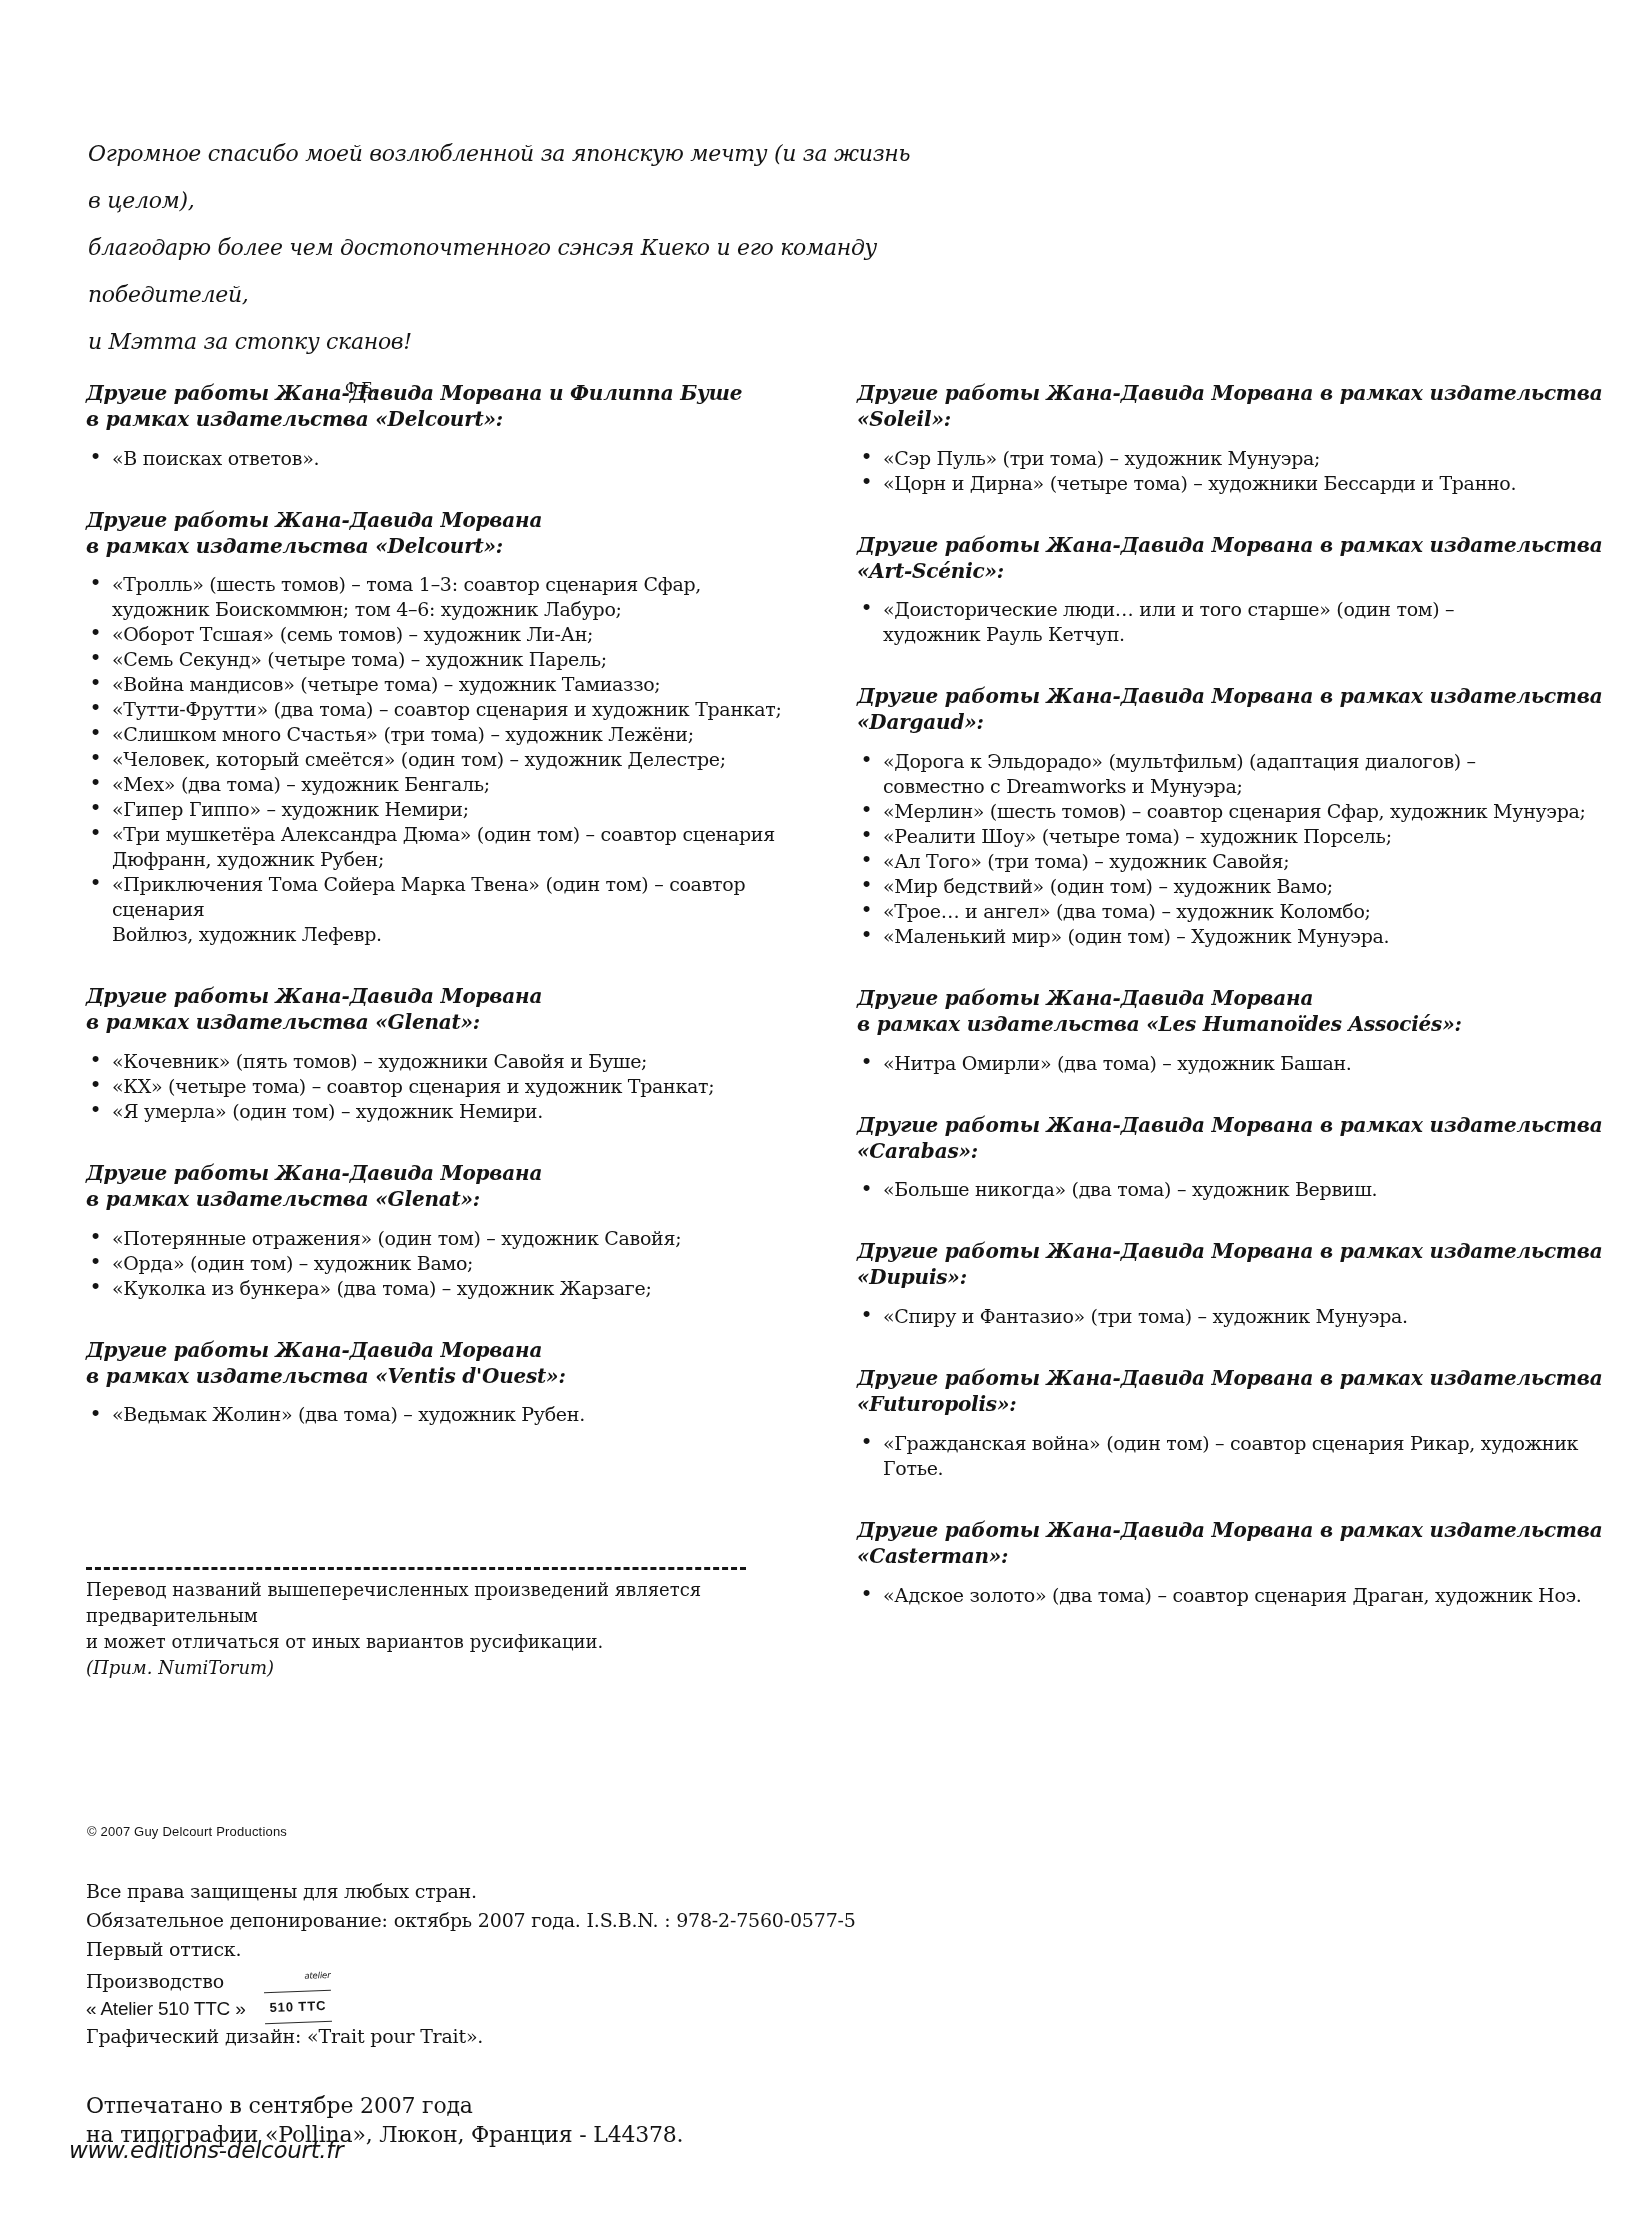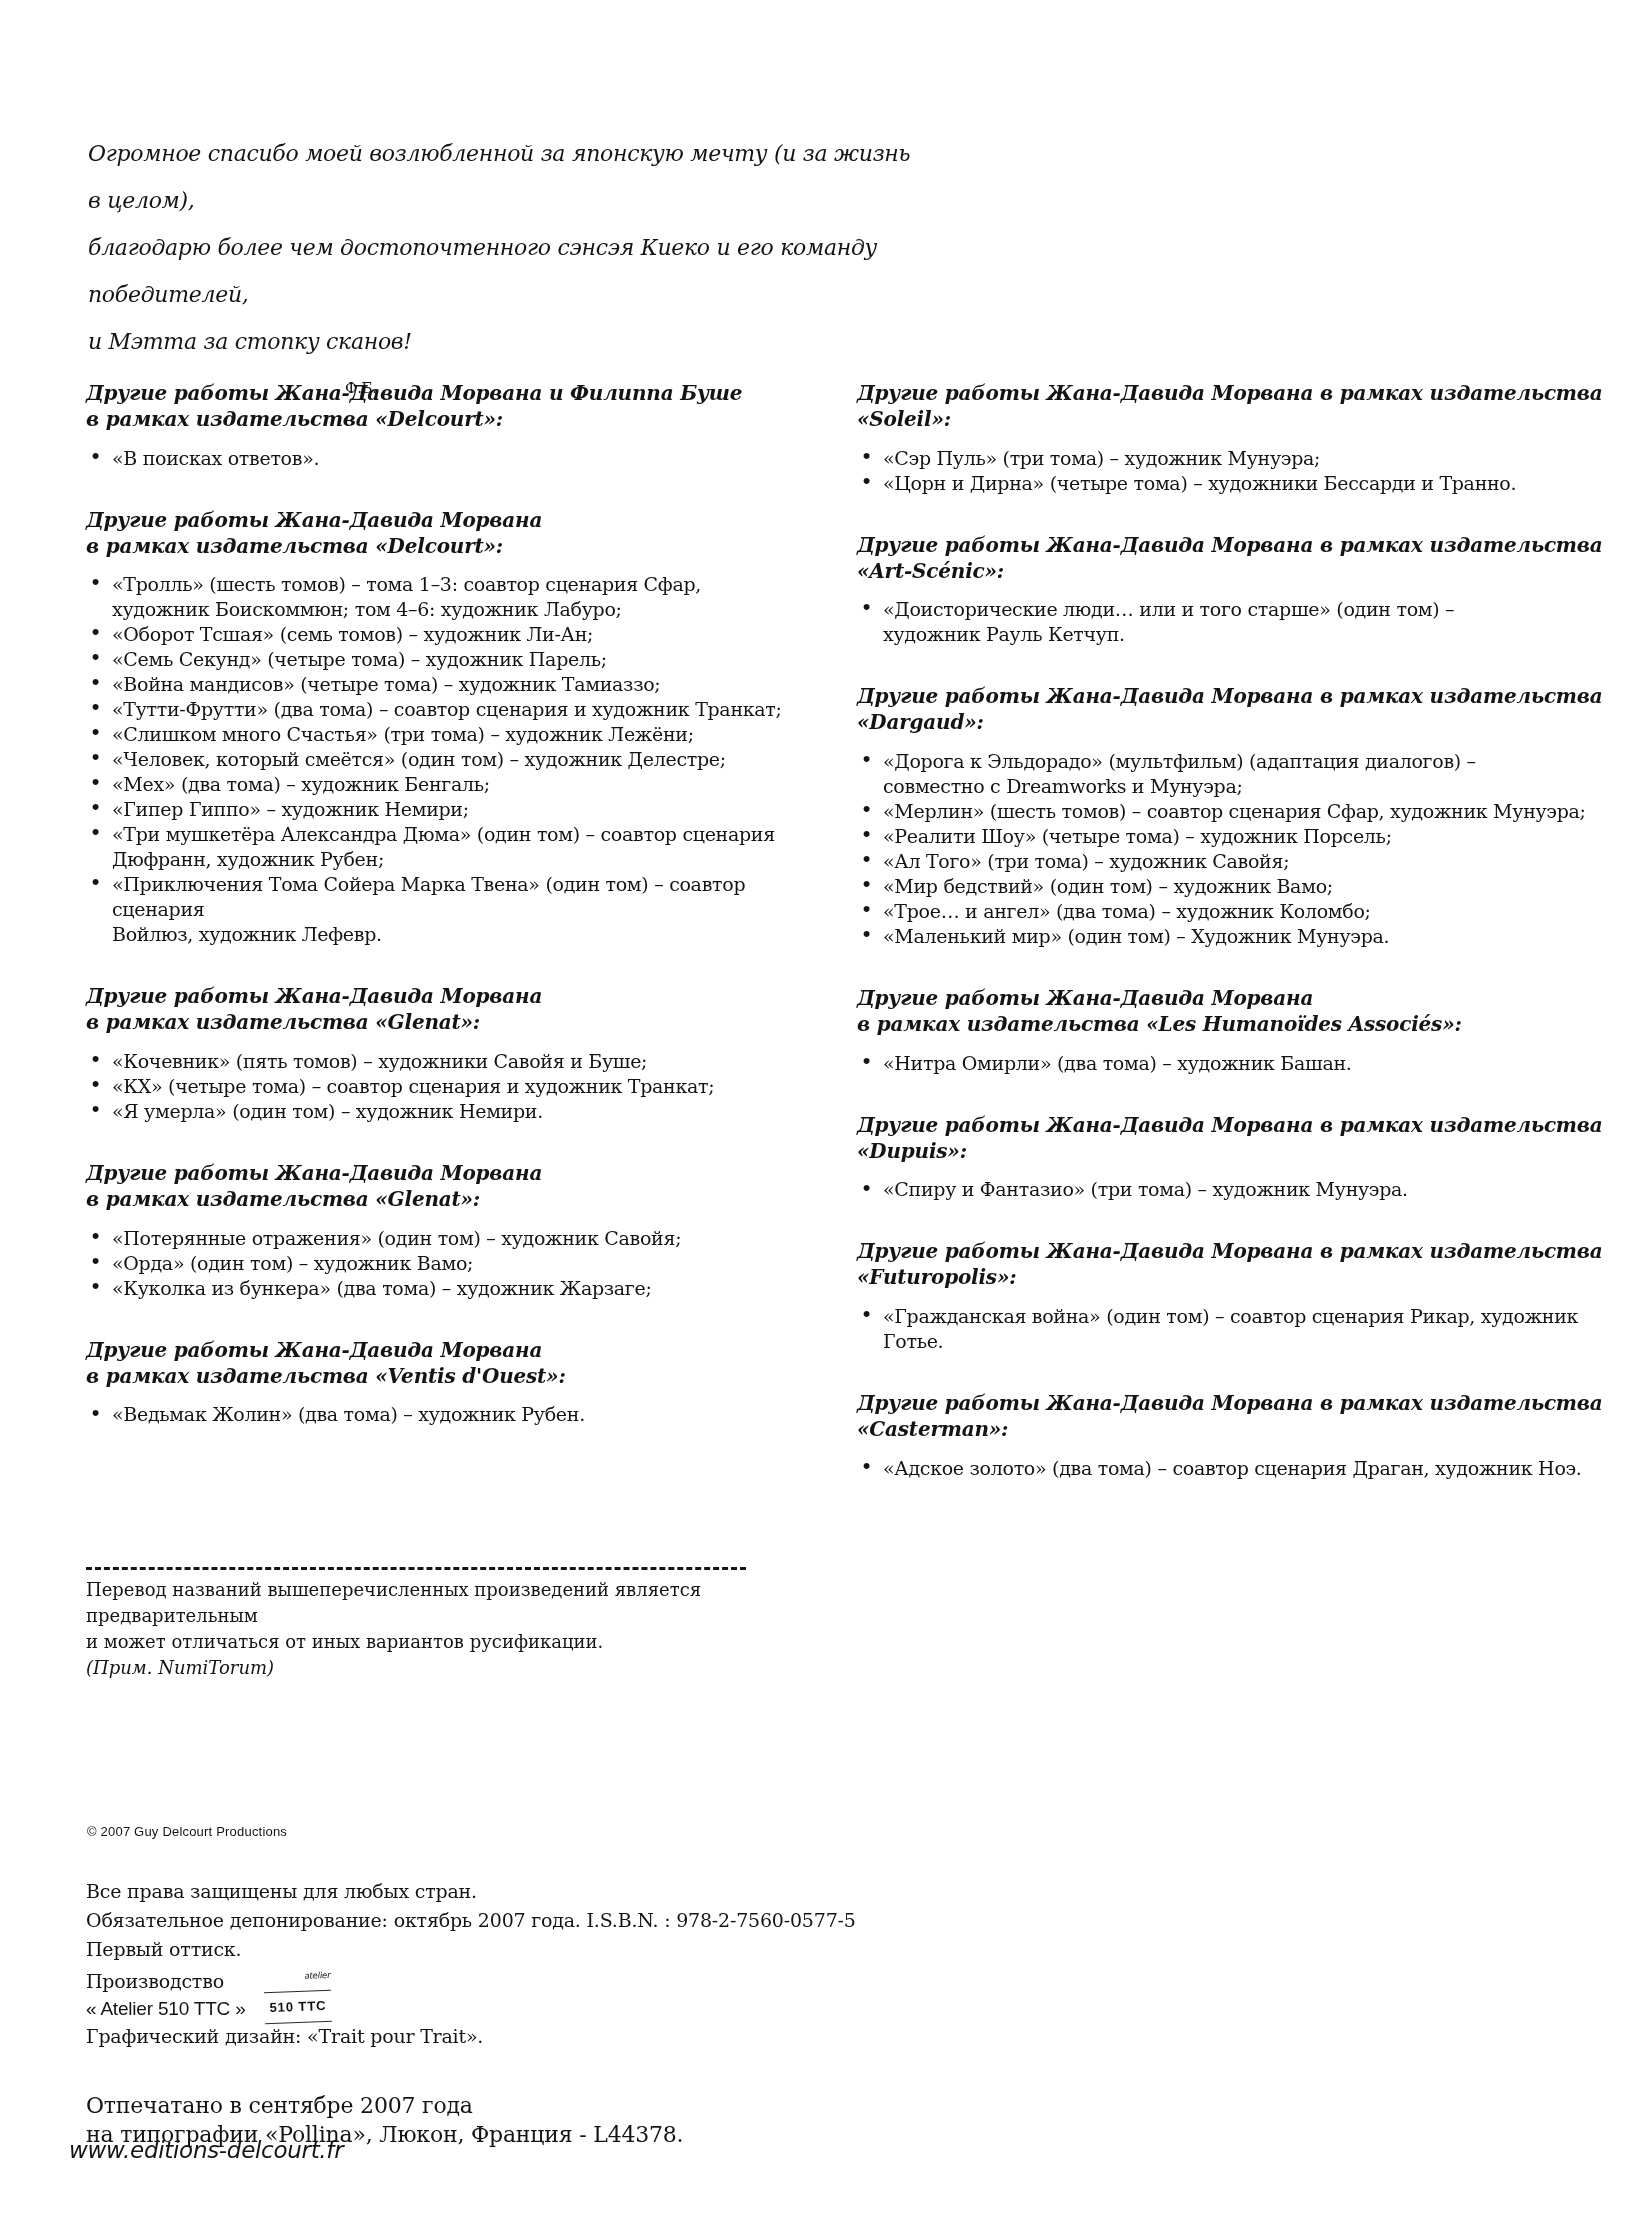--- a/index.html
+++ b/index.html
@@ -188,20 +188,28 @@
       <div class="pub-header">
         <div>Другие работы Жана-Давида Морвана</div>
         <div>в рамках издательства «Les Humanoïdes Associés»:</div>
       </div>
       <ul class="pub-list">
         <li class="work-item">«Нитра Омирли» (два тома) – художник Башан.</li>
       </ul>
     </section>
     <section class="pub-section">
       <div class="pub-header">
+        <div>Другие работы Жана-Давида Морвана в рамках издательства «Carabas»:</div>
+      </div>
+      <ul class="pub-list">
+        <li class="work-item">«Больше никогда» (два тома) – художник Вервиш.</li>
+      </ul>
+    </section>
+    <section class="pub-section">
+      <div class="pub-header">
         <div>Другие работы Жана-Давида Морвана в рамках издательства «Dupuis»:</div>
       </div>
       <ul class="pub-list">
         <li class="work-item">«Спиру и Фантазио» (три тома) – художник Мунуэра.</li>
       </ul>
     </section>
     <section class="pub-section">
       <div class="pub-header">
         <div>Другие работы Жана-Давида Морвана в рамках издательства «Futuropolis»:</div>
       </div>

